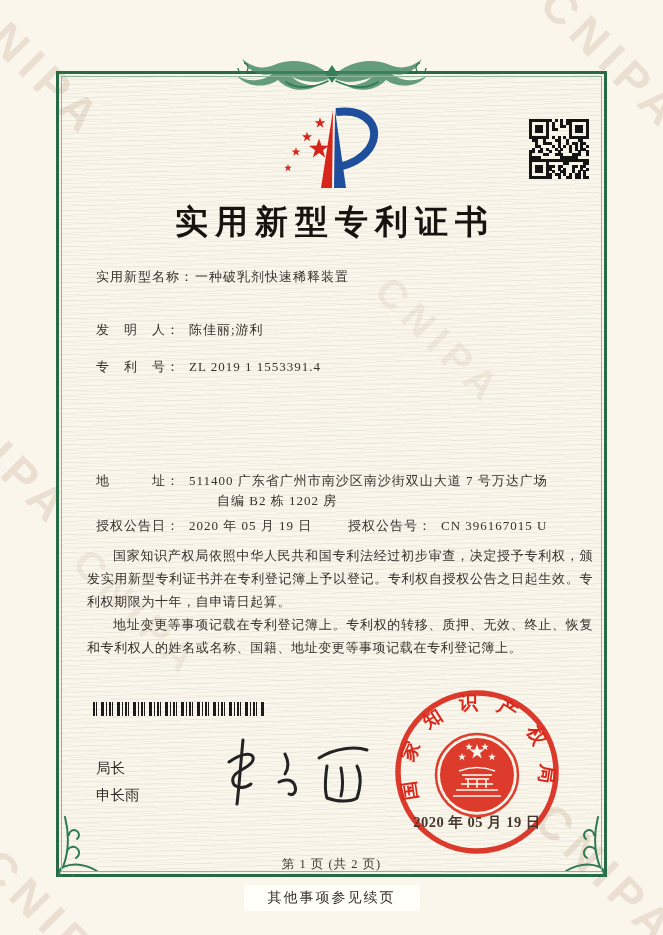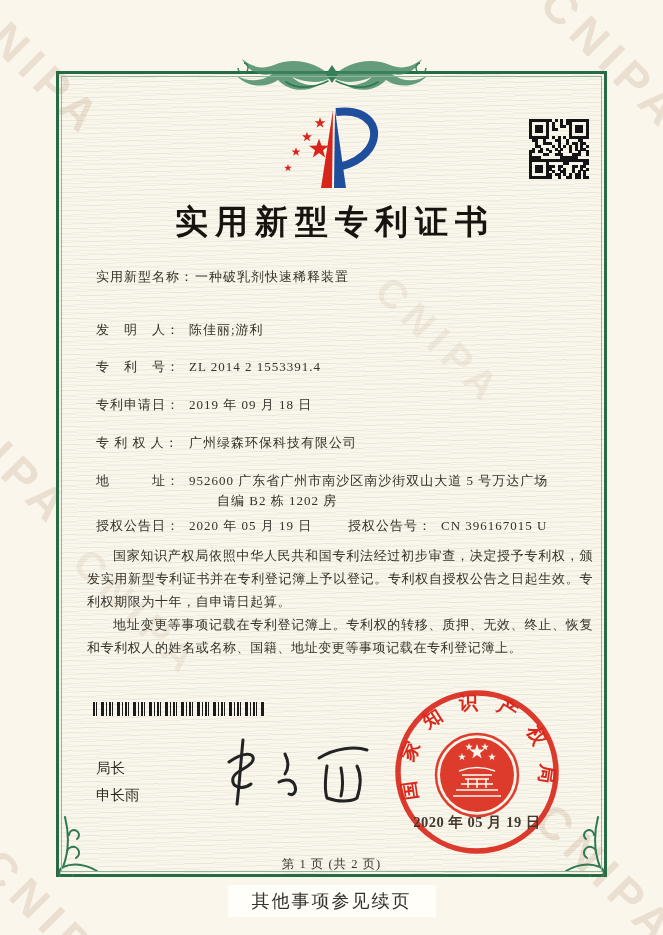--- a/index.html
+++ b/index.html
@@ -53,21 +53,21 @@
   .signature{position:absolute;left:140px;top:662px;}
 
   .seal{position:absolute;left:333px;top:613px;width:170px;height:170px;}
   .sealdate{position:absolute;left:333px;top:739px;width:170px;text-align:center;z-index:3;
             font-size:14.5px;font-weight:bold;letter-spacing:0.5px;color:#44382e;}
 
   .pageinfo{position:absolute;top:782px;left:0;width:100%;text-align:center;
             font-size:12.5px;letter-spacing:1px;color:#3a362f;}
 
   .footnote{position:absolute;top:885px;left:50%;transform:translateX(-50%);z-index:2;
-            background:#fffef9;padding:4px 24px;font-size:18px;letter-spacing:2px;color:#34302a;}
+            background:#fffef9;padding:4px 24px;font-size:14px;letter-spacing:2px;color:#34302a;}
 </style>
 </head>
 <body>
 
 <div class="page">
 
   <div class="frame-bg"></div>
 
   <span class="wm" style="left:-12px;top:-18px;">CNIPA</span>
   <span class="wm" style="left:568px;top:-24px;">CNIPA</span>
@@ -356,30 +356,24 @@
 
     <h1 class="title" style="margin:0">实用新型专利证书</h1>
 
     <div class="field" style="top:194px">
       <span class="flabel">实用新型名称：</span><span class="fvalue">一种破乳剂快速稀释装置</span>
     </div>
     <div class="field" style="top:247px">
       <span class="flabel">发　明　人：</span><span class="fvalue">陈佳丽;游利</span>
     </div>
     <div class="field" style="top:284px">
-      <span class="flabel">专　利　号：</span><span class="fvalue">ZL 2014 2 1553391.4</span>
-    </div>
-    <div class="field" style="top:322px">
-      <span class="flabel">专利申请日：</span><span class="fvalue">2019 年 09 月 18 日</span>
-    </div>
-    <div class="field" style="top:360px">
-      <span class="flabel">专 利 权 人：</span><span class="fvalue">广州绿森环保科技有限公司</span>
+      <span class="flabel">专　利　号：</span><span class="fvalue">ZL 2019 1 1553391.4</span>
     </div>
     <div class="field" style="top:398px">
-      <span class="flabel">地　　　址：</span><span class="fvalue">952600 广东省广州市南沙区南沙街双山大道 5 号万达广场</span>
+      <span class="flabel">地　　　址：</span><span class="fvalue">511400 广东省广州市南沙区南沙街双山大道 7 号万达广场</span>
     </div>
     <div class="field" style="top:418px;left:158px">
       <span>自编 B2 栋 1202 房</span>
     </div>
     <div class="field" style="top:443px">
       <span class="flabel">授权公告日：</span><span class="fvalue">2020 年 05 月 19 日</span>
     </div>
     <div class="field" style="top:443px;left:289px">
       <span class="flabel" style="min-width:92px">授权公告号：</span><span class="fvalue">CN 396167015 U</span>
     </div>

